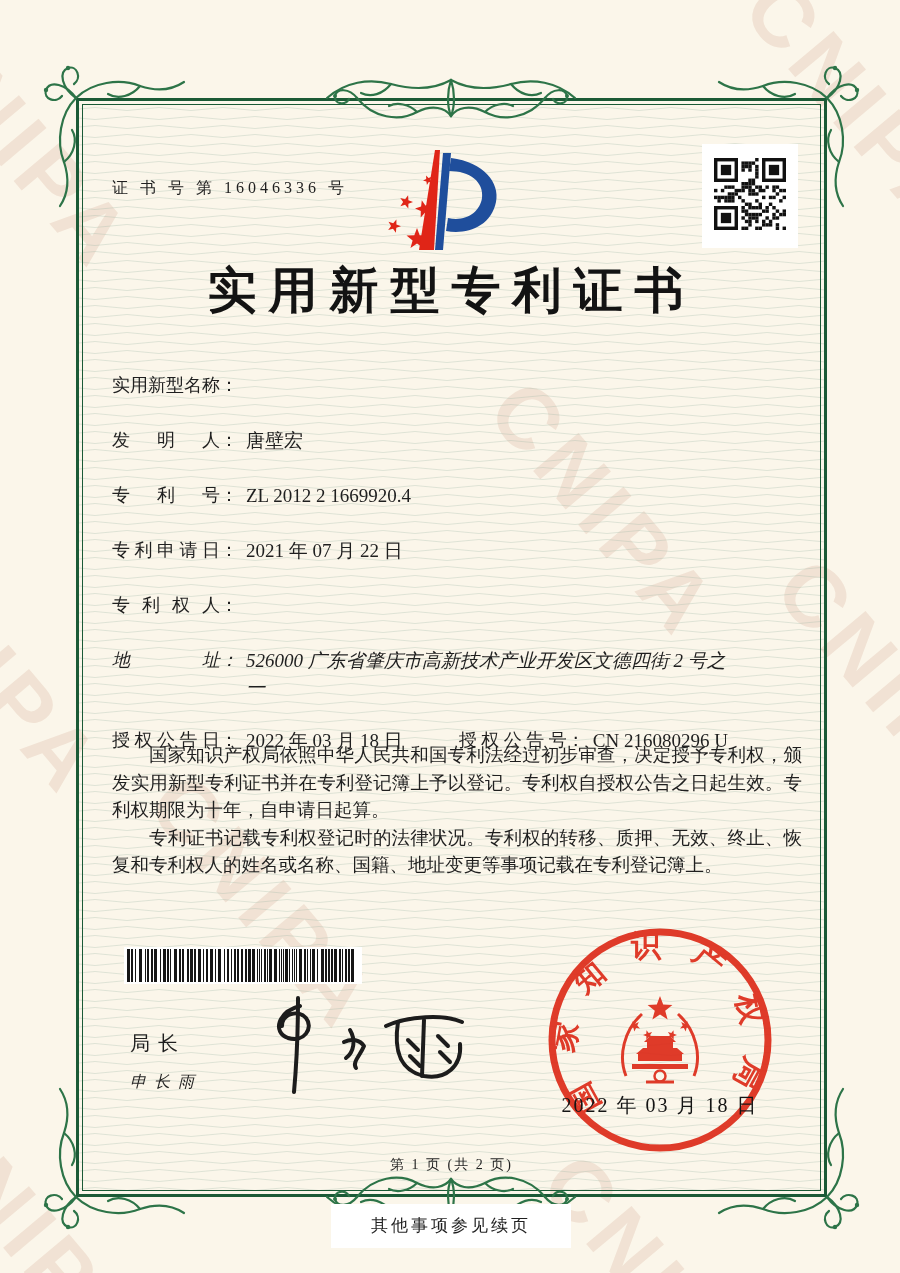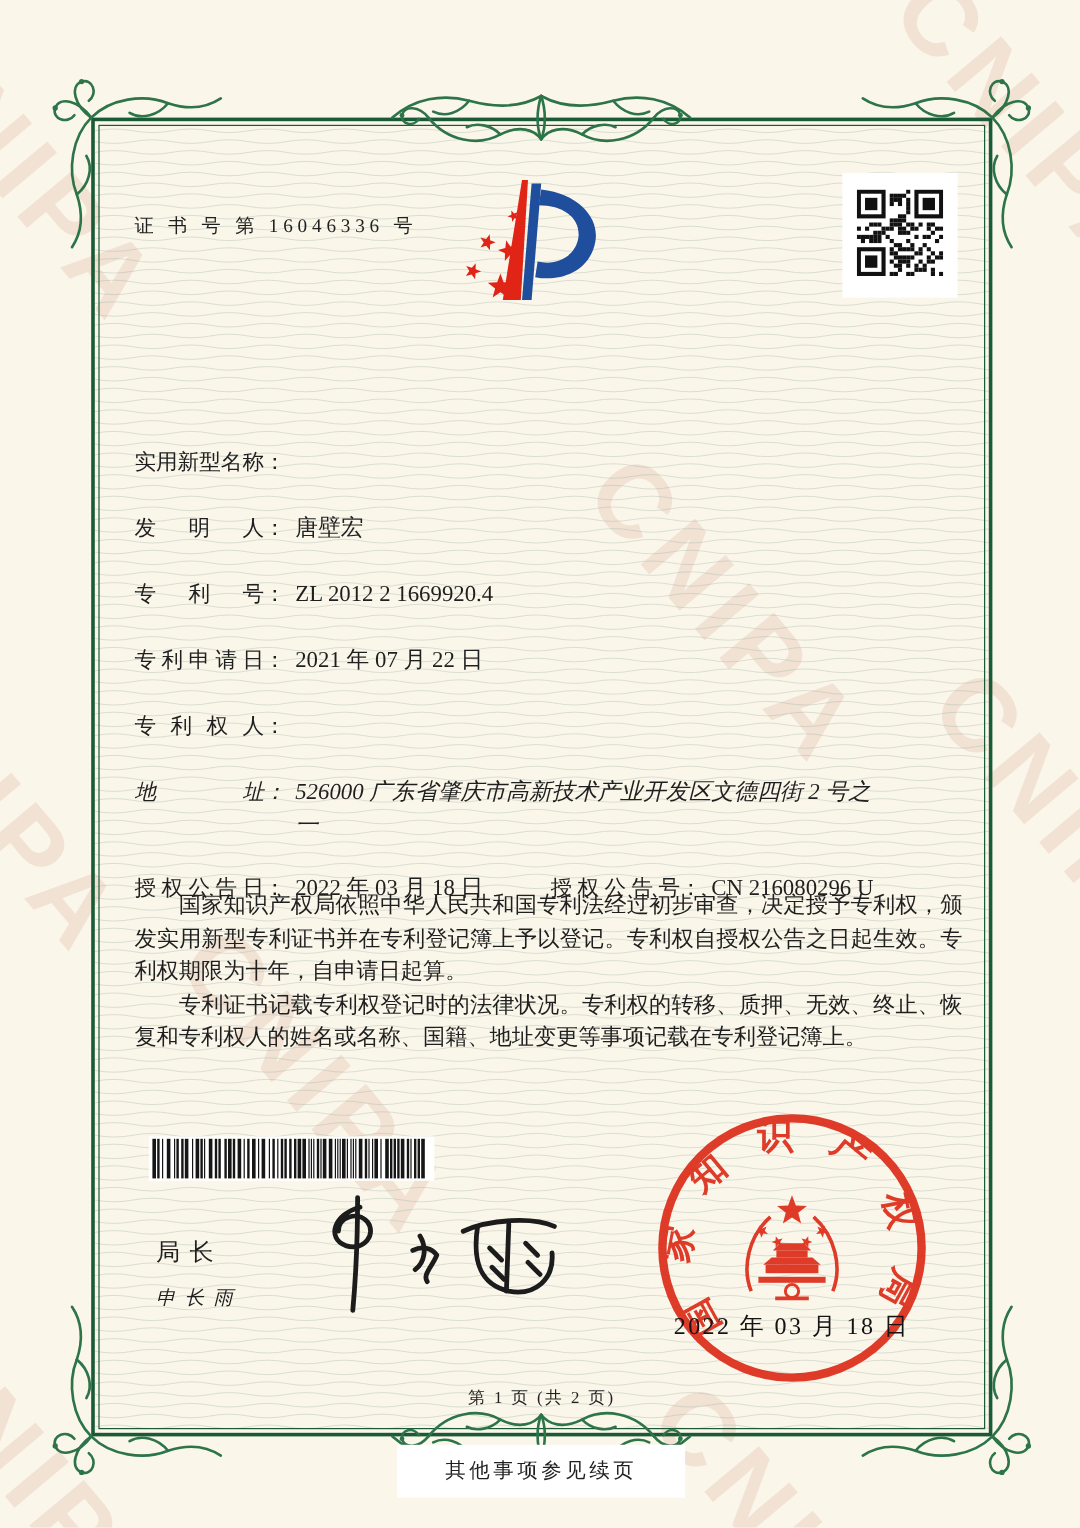--- a/index.html
+++ b/index.html
@@ -268,20 +268,21 @@
       <rect x="54.4" y="64.6" width="3.4" height="3.4"></rect>
       <rect x="61.2" y="64.6" width="3.4" height="3.4"></rect>
       <rect x="27.2" y="68.0" width="3.4" height="3.4"></rect>
       <rect x="30.6" y="68.0" width="3.4" height="3.4"></rect>
       <rect x="40.8" y="68.0" width="3.4" height="3.4"></rect>
       <rect x="44.2" y="68.0" width="3.4" height="3.4"></rect>
       <rect x="61.2" y="68.0" width="3.4" height="3.4"></rect>
       <rect x="68.0" y="68.0" width="3.4" height="3.4"></rect>
     </svg>
 
+  <div class="title">实用新型专利证书</div>
 
   <div class="fields">
     <div class="field-row">
       <span class="jl">实用新型名称</span>
         <span class="colon">：</span>
     </div>
     <div class="field-row">
       <span class="jl">发明人</span>
         <span class="colon">：</span>
       <span class="fvalue">唐壁宏</span>

